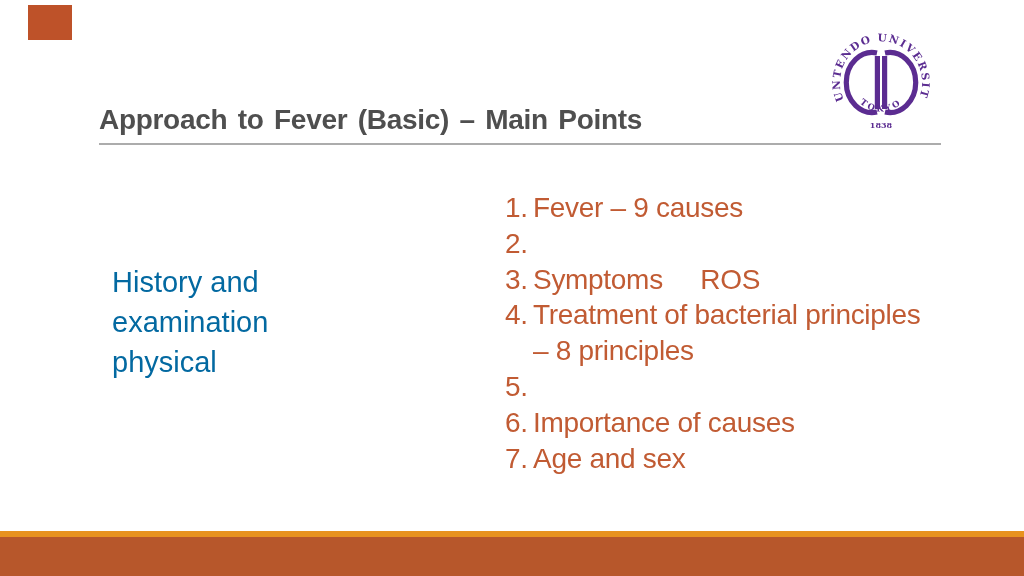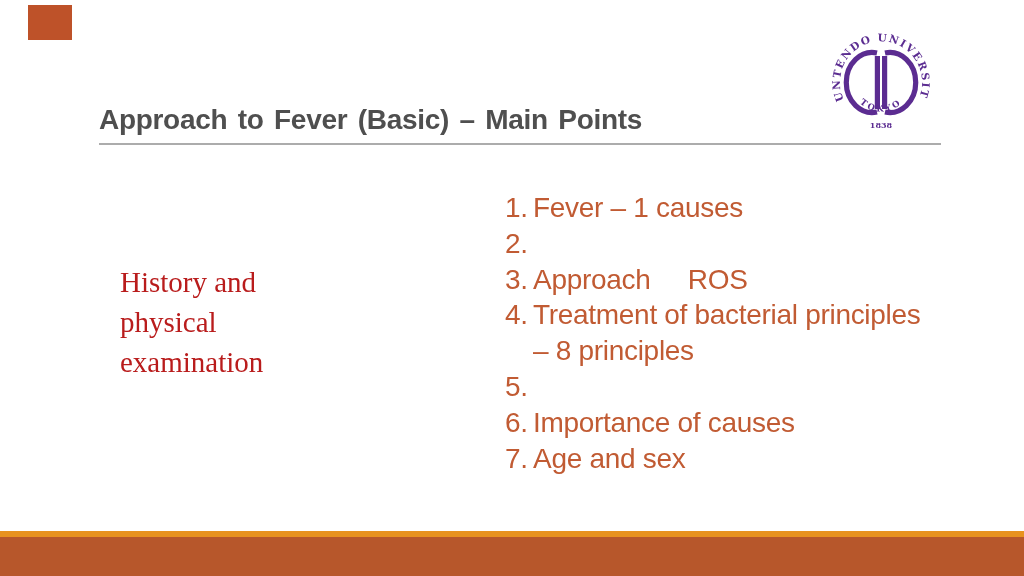--- a/index.html
+++ b/index.html
@@ -22,22 +22,22 @@
     white-space:nowrap;
   }
   .title-divider{
     position:absolute;left:99px;top:143px;width:842px;height:2px;
     background:#ACACAC;
   }
   .logo{
     position:absolute;left:831px;top:31px;width:100px;height:102px;
   }
   .history-block{
-    position:absolute;left:120px;top:262px;
-    font-size:29px;line-height:40px;color:#b91c1c;font-family:Liberation Serif, serif;
+    position:absolute;left:112px;top:262px;
+    font-size:29px;line-height:40px;color:#0369a1;
   }
   .main-list{
     position:absolute;left:505px;top:190px;
     font-size:28px;color:#C15B33;letter-spacing:-0.3px;
   }
   .li{display:flex;height:35.8px;line-height:35.8px;white-space:nowrap;}
   .li .num{display:inline-block;width:28px;flex:0 0 28px;}
   .li .txt{white-space:pre-wrap;}
   .footer-strip{
     position:absolute;left:0;top:531px;width:1024px;height:6px;
@@ -75,35 +75,35 @@
       <textPath href="#arcTop" startOffset="50%" text-anchor="middle">JUNTENDO UNIVERSITY</textPath>
     </text>
     <text font-size="8.5" letter-spacing="2.5" font-weight="700">
       <textPath href="#arcBottom" startOffset="50%" text-anchor="middle">TOKYO</textPath>
     </text>
     <text x="50" y="97" font-size="8" text-anchor="middle" font-weight="700">1838</text>
   </svg>
 
   <div class="history-block">
     <div>History and</div>
+    <div>examination</div>
     <div>physical</div>
-    <div>examination</div>
   </div>
 
   <div class="main-list">
     <div class="li">
       <span class="num">1.</span>
-      <span class="txt">Fever – 1 causes</span>
+      <span class="txt">Fever – 9 causes</span>
     </div>
     <div class="li">
       <span class="num">2.</span>
     </div>
     <div class="li">
       <span class="num">3.</span>
-      <span class="txt">Approach     ROS</span>
+      <span class="txt">Symptoms     ROS</span>
     </div>
     <div class="li">
       <span class="num">4.</span>
       <span class="txt">Treatment of bacterial principles</span>
     </div>
     <div class="li">
       <span class="num"></span>
       <span class="txt">– 8 principles</span>
     </div>
     <div class="li">

